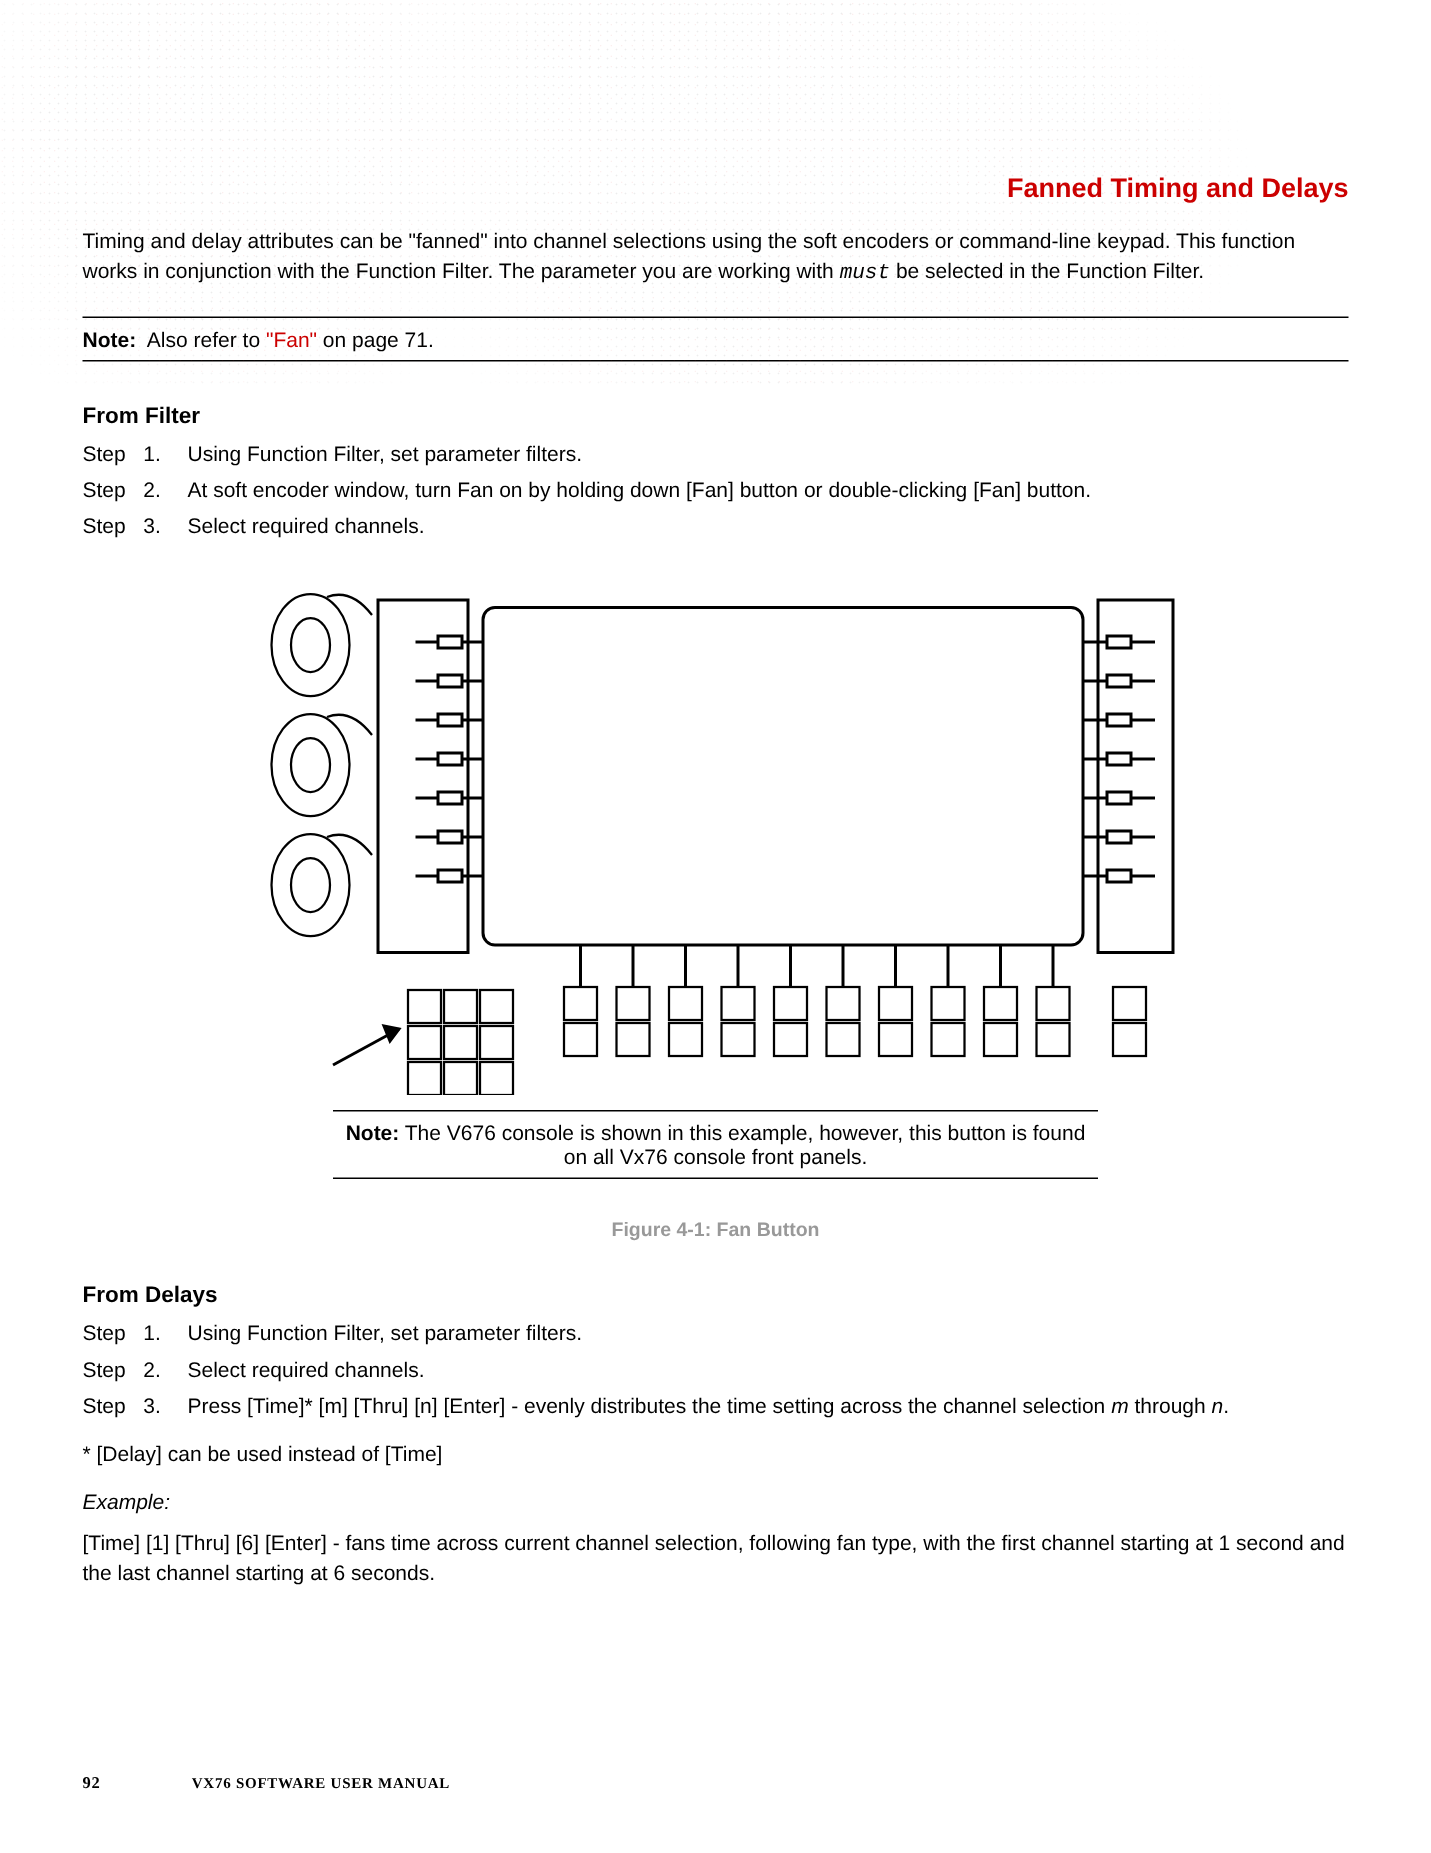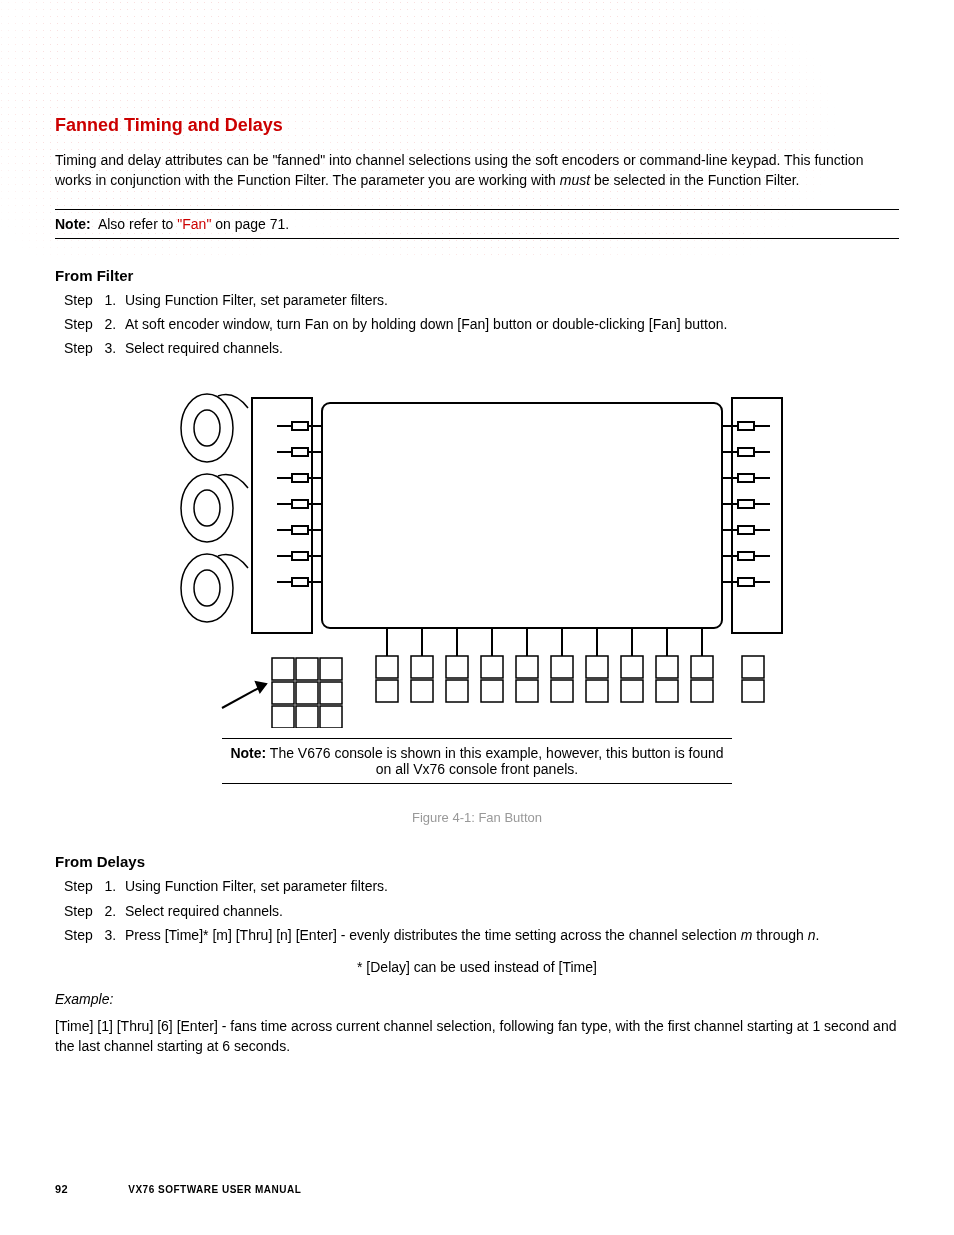--- a/index.html
+++ b/index.html
@@ -32,51 +32,52 @@
       radial-gradient(circle at 150px 100px, #000 120px, transparent 200px),
       radial-gradient(circle at 500px 80px, #000 160px, transparent 260px),
       radial-gradient(circle at 700px 130px, #000 80px, transparent 140px);
   }
   h1.red {
     color: #c00;
     font-size: 18px;
     font-weight: bold;
     margin: 60px 0 14px 0;
     font-family: "Helvetica Neue", Helvetica, Arial, sans-serif;
+    text-align: right;
   }
   h2.sub {
     font-size: 15px;
     font-weight: bold;
     margin: 28px 0 6px 0;
   }
   p { margin: 6px 0; line-height: 1.45; }
   .note-box { border-top: 1px solid #000; border-bottom: 1px solid #000; padding: 6px 0; margin: 18px 0; }
   .note-box .label { font-weight: bold; margin-right: 4px; }
   .link { color: #c00; }
-  .must { font-style: italic; }
+  .must { font-style: italic; font-family: Liberation Mono, monospace; }
   .steps { margin: 6px 0; }
   .step-row { display: flex; margin: 4px 0; line-height: 1.45; }
-  .step-lbl { width: 70px; flex: none; text-align: center; }
+  .step-lbl { width: 70px; flex: none; }
   .step-txt { flex: 1; }
   .figure-wrap { text-align: center; margin: 20px 0 10px 0; }
   .fig-note {
     width: 510px; margin: 10px auto 0 auto; text-align: center;
     border-top: 1px solid #000; border-bottom: 1px solid #000;
     padding: 6px 0; font-size: 14px;
   }
   .fig-caption {
-    color: #999; font-weight: normal; font-size: 13px;
+    color: #999; font-weight: bold; font-size: 13px;
     text-align: center; margin: 26px 0 4px 0;
   }
-  .delay-note { text-align: center; font-size: 14px; margin-top: 14px; }
+  .delay-note { text-align: left; font-size: 14px; margin-top: 14px; }
   .example-lbl { font-style: italic; margin-top: 14px; }
   .footer {
     position: absolute;
     bottom: 40px; left: 55px; right: 39px;
-    font-size: 10px; font-weight: bold; letter-spacing: 0.5px;
+    font-size: 10px; font-weight: bold; letter-spacing: 0.5px; font-family: Liberation Serif, serif;
   }
   .footer .pg { display: inline-block; width: 70px; font-size: 11px;}
   .italic-var { font-style: italic; }
   svg.console { display: block; margin: 0 auto; }
 </style>
 </head>
 <body>
 
 <div class="bg-dots"></div>
 

